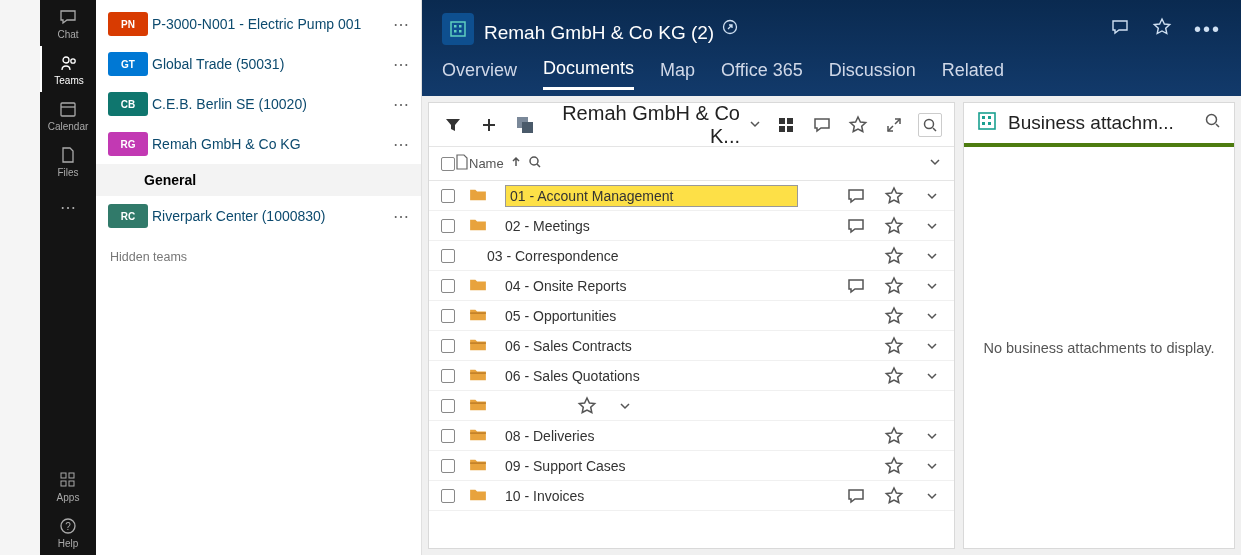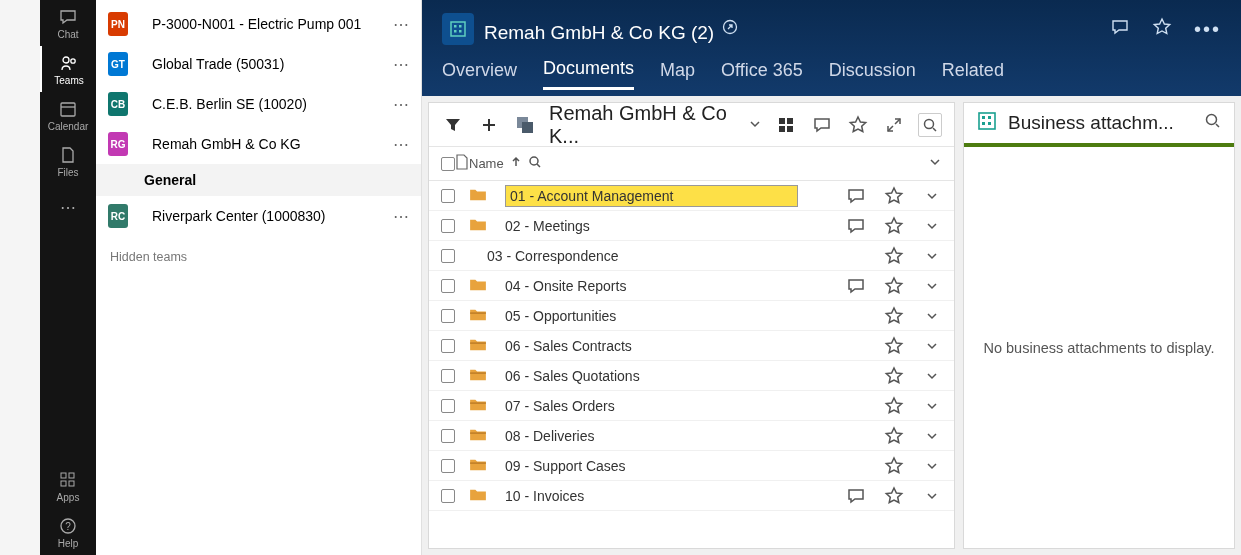--- a/index.html
+++ b/index.html
@@ -8,43 +8,43 @@
   
   .rail { width: 56px; background: #141414; display: flex; flex-direction: column; align-items: center; color: #aaa; margin-left: 40px; }
   .rail-item { width: 56px; height: 46px; display: flex; flex-direction: column; align-items: center; justify-content: center; font-size: 10px; cursor: pointer; }
   .rail-item.active { border-left: 2px solid #fff; color: #fff; }
   .rail-item svg { margin-bottom: 2px; }
   .rail-spacer { flex: 1; }
 
   
   .panel { width: 326px; background: #fff; border-right: 1px solid #e0e0e0; padding-top: 4px; }
   .team-row { display: flex; align-items: center; height: 40px; padding: 0 12px; cursor: pointer; }
-  .team-avatar { width: 20px; height: 24px; border-radius: 3px; display: flex; align-items: center; justify-content: center; color: #fff; font-size: 10px; font-weight: 600; margin-right: 24px; }
-  .team-name { flex: 1; font-size: 14px; color: #000000; }
+  .team-avatar { width: 40px; height: 24px; border-radius: 3px; display: flex; align-items: center; justify-content: center; color: #fff; font-size: 10px; font-weight: 600; margin-right: 4px; }
+  .team-name { flex: 1; font-size: 14px; color: #0c4a6e; }
   .team-more { color: #666; font-size: 16px; }
   .team-channel { height: 32px; display: flex; align-items: center; padding-left: 48px; font-size: 14px; background: #f3f3f3; font-weight:600; }
   .hidden-teams { font-size: 12.5px; color: #777; padding: 14px 14px; }
 
   
   .main { flex: 1; display: flex; flex-direction: column; }
   .main-header { height: 96px; background: linear-gradient(180deg,#0a2a50 0%, #123a6b 100%); color: #fff; display: flex; flex-direction: column; }
   .title-row { display: flex; align-items: center; padding: 8px 20px 0 20px; height: 50px; }
   .title-row .building { width: 32px; height: 32px; background: #0e4f8f; border-radius: 4px; display:flex; align-items:center; justify-content:center; margin-right:10px;}
   .title-row h1 { font-size: 19px; font-weight: 500; margin-top: 8px; }
   .title-actions { margin-left: auto; display: flex; gap: 22px; align-items:center; }
   .title-actions span { cursor:pointer; }
   .tab-row { display: flex; gap: 26px; padding: 0 20px; height: 40px; align-items: center; }
   .tab { font-size: 18px; color: #d0d8e8; padding: 8px 0; cursor: pointer; }
   .tab.active { color: #fff; font-weight:400; border-bottom: 3px solid #fff; }
 
   .workspace { flex: 1; display: flex; padding: 6px; gap: 8px; background: #f0f0f0; }
 
   
   .docs { flex: 1; background: #fff; border: 1px solid #d9d9d9; display:flex; flex-direction:column; }
-  .docs-toolbar { height: 44px; display: flex; align-items: center; padding: 0 12px; gap: 12px; border-bottom:1px solid #e5e5e5;}
+  .docs-toolbar { height: 44px; display: flex; align-items: center; padding: 0 12px; gap: 12px; border-bottom:1px solid #e5e5e5;text-align:right;}
   .docs-toolbar .bc { font-size: 20px; color: #222; flex:1; display:flex; align-items:center; gap:8px;}
   .tool-icon { width:24px; height:24px; display:flex; align-items:center; justify-content:center; cursor:pointer; color:#444; }
   .docs-colhead { height: 34px; display:flex; align-items:center; padding: 0 12px; border-bottom:1px solid #e5e5e5; font-size:13px; color:#555;}
   .docs-colhead .name-col { display:flex; align-items:center; gap:6px; flex:1;}
   .doc-row { height: 30px; display:flex; align-items:center; padding:0 12px; gap:14px; border-bottom:1px solid #f0f0f0; font-size:14px; color:#333;}
   .folder-icon { width:18px; height:14px; margin-right:4px; }
   .doc-name { flex:1; }
   .doc-name.editing { border:1px solid #999; padding:2px 4px; background:#fde047;}
   .row-icons { display:flex; gap:18px; align-items:center; width:130px; justify-content:flex-end;}
   .row-icons .slot { width:20px; display:flex; justify-content:center;}
@@ -408,21 +408,20 @@
                 </svg>
               </span>
     </div>
           </div>
           <div class="doc-row">
             <div class="chk"></div>
     <span><svg class="folder-icon" viewBox="0 0 20 16">
                 <path d="M1 3h6l2 2h10v10H1z" fill="#e8a33d"></path>
                 <rect x="1" y="6" width="18" height="2" fill="#c4832a"></rect>
               </svg></span>
-    <div class="doc-name">07 - Sales Orders</div>
     <div class="row-icons">
       <span class="slot"></span>
       <span class="slot">
                 <svg width="20" height="20">
                   <path d="M10 2l2.4 5 5.3.5-4 3.7 1.1 5.3L10 14l-4.8 2.5 1.1-5.3-4-3.7 5.3-.5z" class="svg-stroke"></path>
                 </svg>
               </span>
       <span class="slot">
                 <svg width="14" height="14">
                   <path d="M3 5l4 4 4-4" class="svg-stroke"></path>

